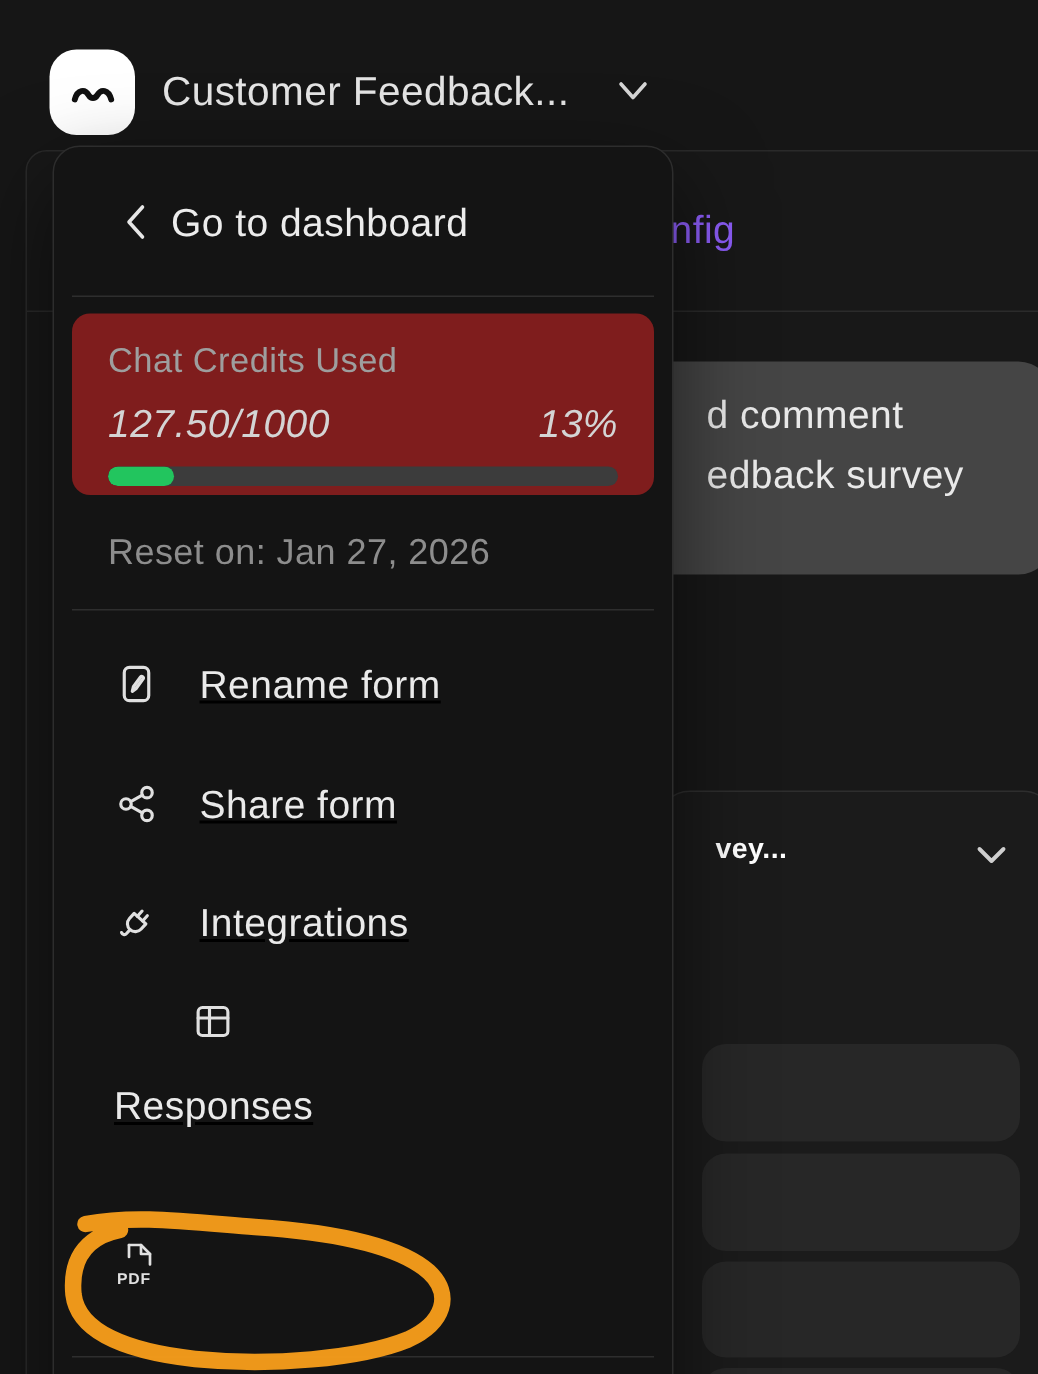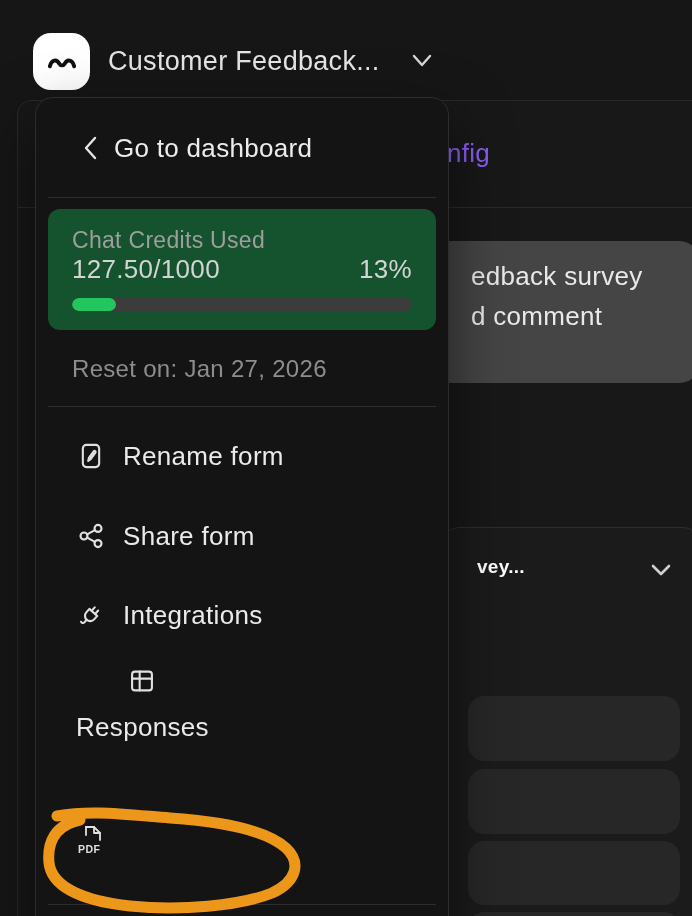--- a/index.html
+++ b/index.html
@@ -50,48 +50,48 @@
     box-shadow:0 24px 60px rgba(0,0,0,.55);
   }
   .back-row{position:absolute;left:40px;top:27px;height:46px;display:flex;align-items:center;gap:8px;cursor:pointer;}
   .back-label{font-size:26px;color:#ececec;letter-spacing:.3px;}
   .divider{position:absolute;left:12px;width:388px;height:1px;background:#2e2e2e;}
   .divider-1{top:99px;}
   .divider-2{top:308px;}
   .divider-3{top:806px;}
   .credits-card{
     position:absolute;left:12px;top:111px;width:388px;height:121px;
-    background:#14532d;border-radius:12px;box-sizing:border-box;padding:18px 24px;
+    background:#7f1d1d;border-radius:12px;box-sizing:border-box;padding:18px 24px;
   }
   .credits-title{font-size:23px;color:#9e9e9e;letter-spacing:.3px;}
-  .credits-row{display:flex;justify-content:space-between;align-items:baseline;}
+  .credits-row{display:flex;justify-content:space-between;align-items:baseline;margin-top:13px;font-style:italic;}
   .credits-usage,.credits-percent{font-size:26px;color:#d4d4d4;letter-spacing:.3px;}
   .progress-track{margin-top:13px;width:340px;height:13px;background:#3c3c3c;border-radius:7px;overflow:hidden;}
   .progress-fill{height:100%;background:#22c55e;border-radius:7px;}
   .reset-text{position:absolute;left:36px;top:257px;font-size:24px;color:#8d8d8d;letter-spacing:.3px;}
-  .menu-item{position:absolute;left:40px;height:56px;display:flex;align-items:center;gap:17px;cursor:pointer;}
-  .mi-1{top:330px;} .mi-2{top:410px;} .mi-3{top:489px;} .mi-4{top:569px;flex-direction:column;} .mi-5{top:649px;} .mi-6{top:714px;}
+  .menu-item{position:absolute;left:40px;height:56px;display:flex;align-items:center;gap:27px;cursor:pointer;text-decoration:underline;}
+  .mi-1{top:330px;} .mi-2{top:410px;} .mi-3{top:489px;} .mi-4{top:569px;flex-direction:column;} .mi-5{top:649px;} .mi-6{top:730px;flex-direction:column;}
   .menu-label{font-size:26px;color:#eaeaea;letter-spacing:.3px;white-space:nowrap;}
   .icon-box{width:30px;height:30px;display:flex;align-items:center;justify-content:center;}
   
   .annotation{position:absolute;left:25px;top:795px;pointer-events:none;}
 </style>
 </head>
 <body>
 
 <div class="stage">
 
   <div class="bg-card">
     <div class="bg-header-text">nfig</div>
     <div class="bg-divider"></div>
 
     <div class="bubble">
       <div class="bubble-text">
+        <div>d comment</div>
         <div>edback survey</div>
-        <div>d comment</div>
       </div>
     </div>
 
     <div class="right-card">
       <div class="right-card-title">vey...</div>
       <span class="right-card-chevron">
         <svg width="32" height="22" viewBox="0 0 32 22" fill="none" stroke="#cfcfcf" stroke-width="2.6" stroke-linecap="round" stroke-linejoin="round">
             <polyline points="8,6 16,14 24,6"></polyline>
           </svg>
       </span>

